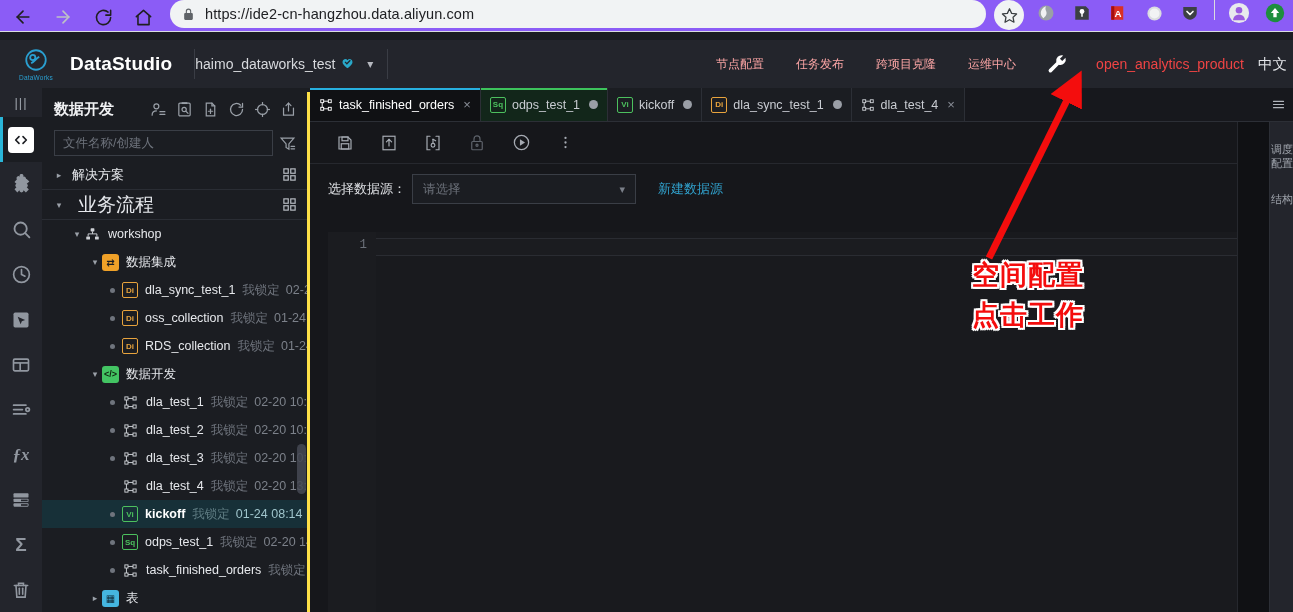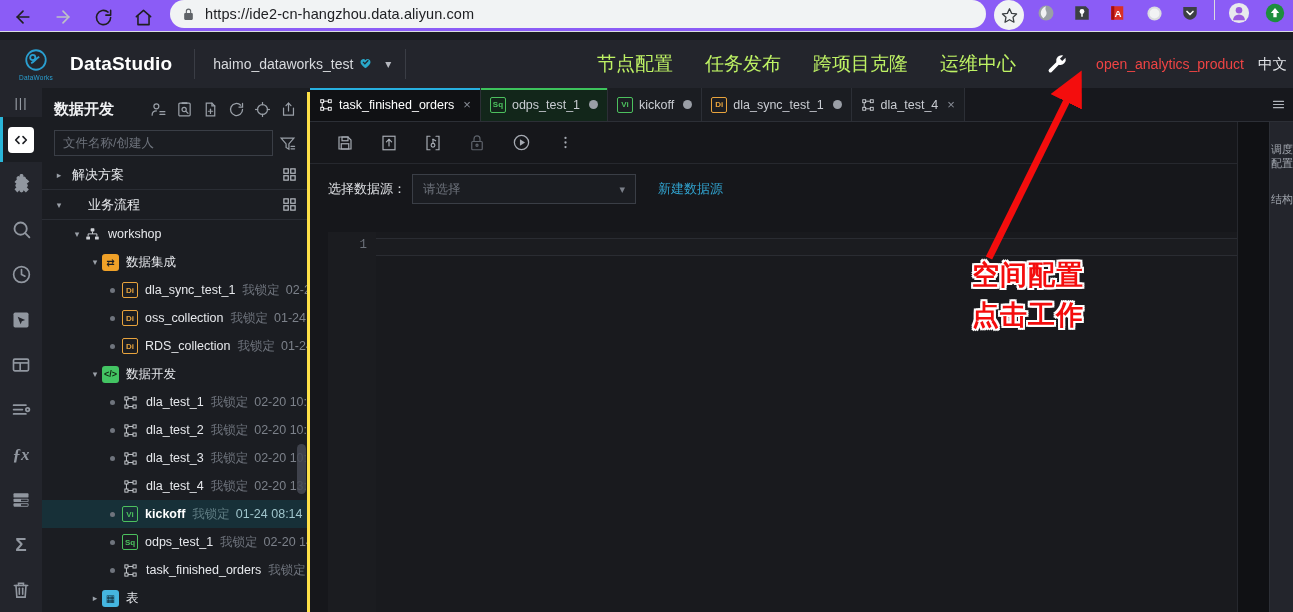--- a/index.html
+++ b/index.html
@@ -24,26 +24,26 @@
   .chrome-sep { width:1px; height:20px; background:#dadce0; margin:0 6px; }
 
   
   #app-header { position:absolute; left:0; top:40px; width:1293px; height:48px;
     background:#23252c; display:flex; align-items:center; }
   #logo-wrap { width:48px; display:flex; flex-direction:column; align-items:center; justify-content:center;
     margin-left:12px; }
   #logo-sub { font-size:6.5px; color:#2a9fd0; margin-top:1px; letter-spacing:0.2px; }
   #app-title { color:#ffffff; font-size:19px; font-weight:bold; margin-left:10px; letter-spacing:0.2px; }
   #ws-divider { width:1px; height:30px; background:#3a3d45; margin:0 0 0 22px; }
-  #ws-name { color:#d8dade; font-size:14px; margin-left:18px; }
+  #ws-name { color:#d8dade; font-size:14px; }
   .ws-badge { display:inline-block; margin-left:5px; color:#2aa7c9; font-size:14px; vertical-align:middle;}
   #ws-caret { color:#b5b8bf; font-size:12px; margin-left:12px; }
   #ws-divider2 { width:1px; height:30px; background:#3a3d45; margin-left:14px; }
   #header-nav { margin-left:auto; display:flex; align-items:center; height:48px; }
-  .hnav-item { color:#bef264; font-size:19px; padding:0 16px; }
+  .hnav-item { color:#fca5a5; font-size:12px; padding:0 16px; }
   #wrench-btn { padding:0 14px; display:flex; align-items:center; }
   #header-user { color:#ef4444; font-size:14px; padding:0 14px; }
   #header-lang { color:#e3e5e9; font-size:14.5px; padding-right:6px; }
 
   
   #icon-rail { position:absolute; left:0; top:88px; width:42px; height:524px;
     background:#23252c; display:flex; flex-direction:column; align-items:center; }
   #rail-collapse { width:42px; height:30px; display:flex; align-items:center; justify-content:center;
     color:#9aa0a8; font-size:13px; letter-spacing:1px; }
   .rail-icon { width:42px; height:46px; display:flex; align-items:center; justify-content:center;
@@ -428,21 +428,21 @@
           <rect x="3" y="3" width="7" height="7"></rect>
           <rect x="14" y="3" width="7" height="7"></rect>
           <rect x="3" y="14" width="7" height="7"></rect>
           <rect x="14" y="14" width="7" height="7"></rect>
         </svg>
     </span>
   </div>
 
   <div class="tree-row section" style="padding-left:10px;">
     <span class="caret">▾</span>
-    <span class="nm" style="margin-left:22px;font-size:13px;">业务流程</span>
+    <span class="nm" style="margin-left:12px;font-size:19px;">业务流程</span>
     <span class="grid-ico">
       <svg width="15" height="15" viewBox="0 0 24 24" fill="none" stroke="currentColor" stroke-width="1.9">
           <rect x="3" y="3" width="7" height="7"></rect>
           <rect x="14" y="3" width="7" height="7"></rect>
           <rect x="3" y="14" width="7" height="7"></rect>
           <rect x="14" y="14" width="7" height="7"></rect>
         </svg>
     </span>
   </div>
 

